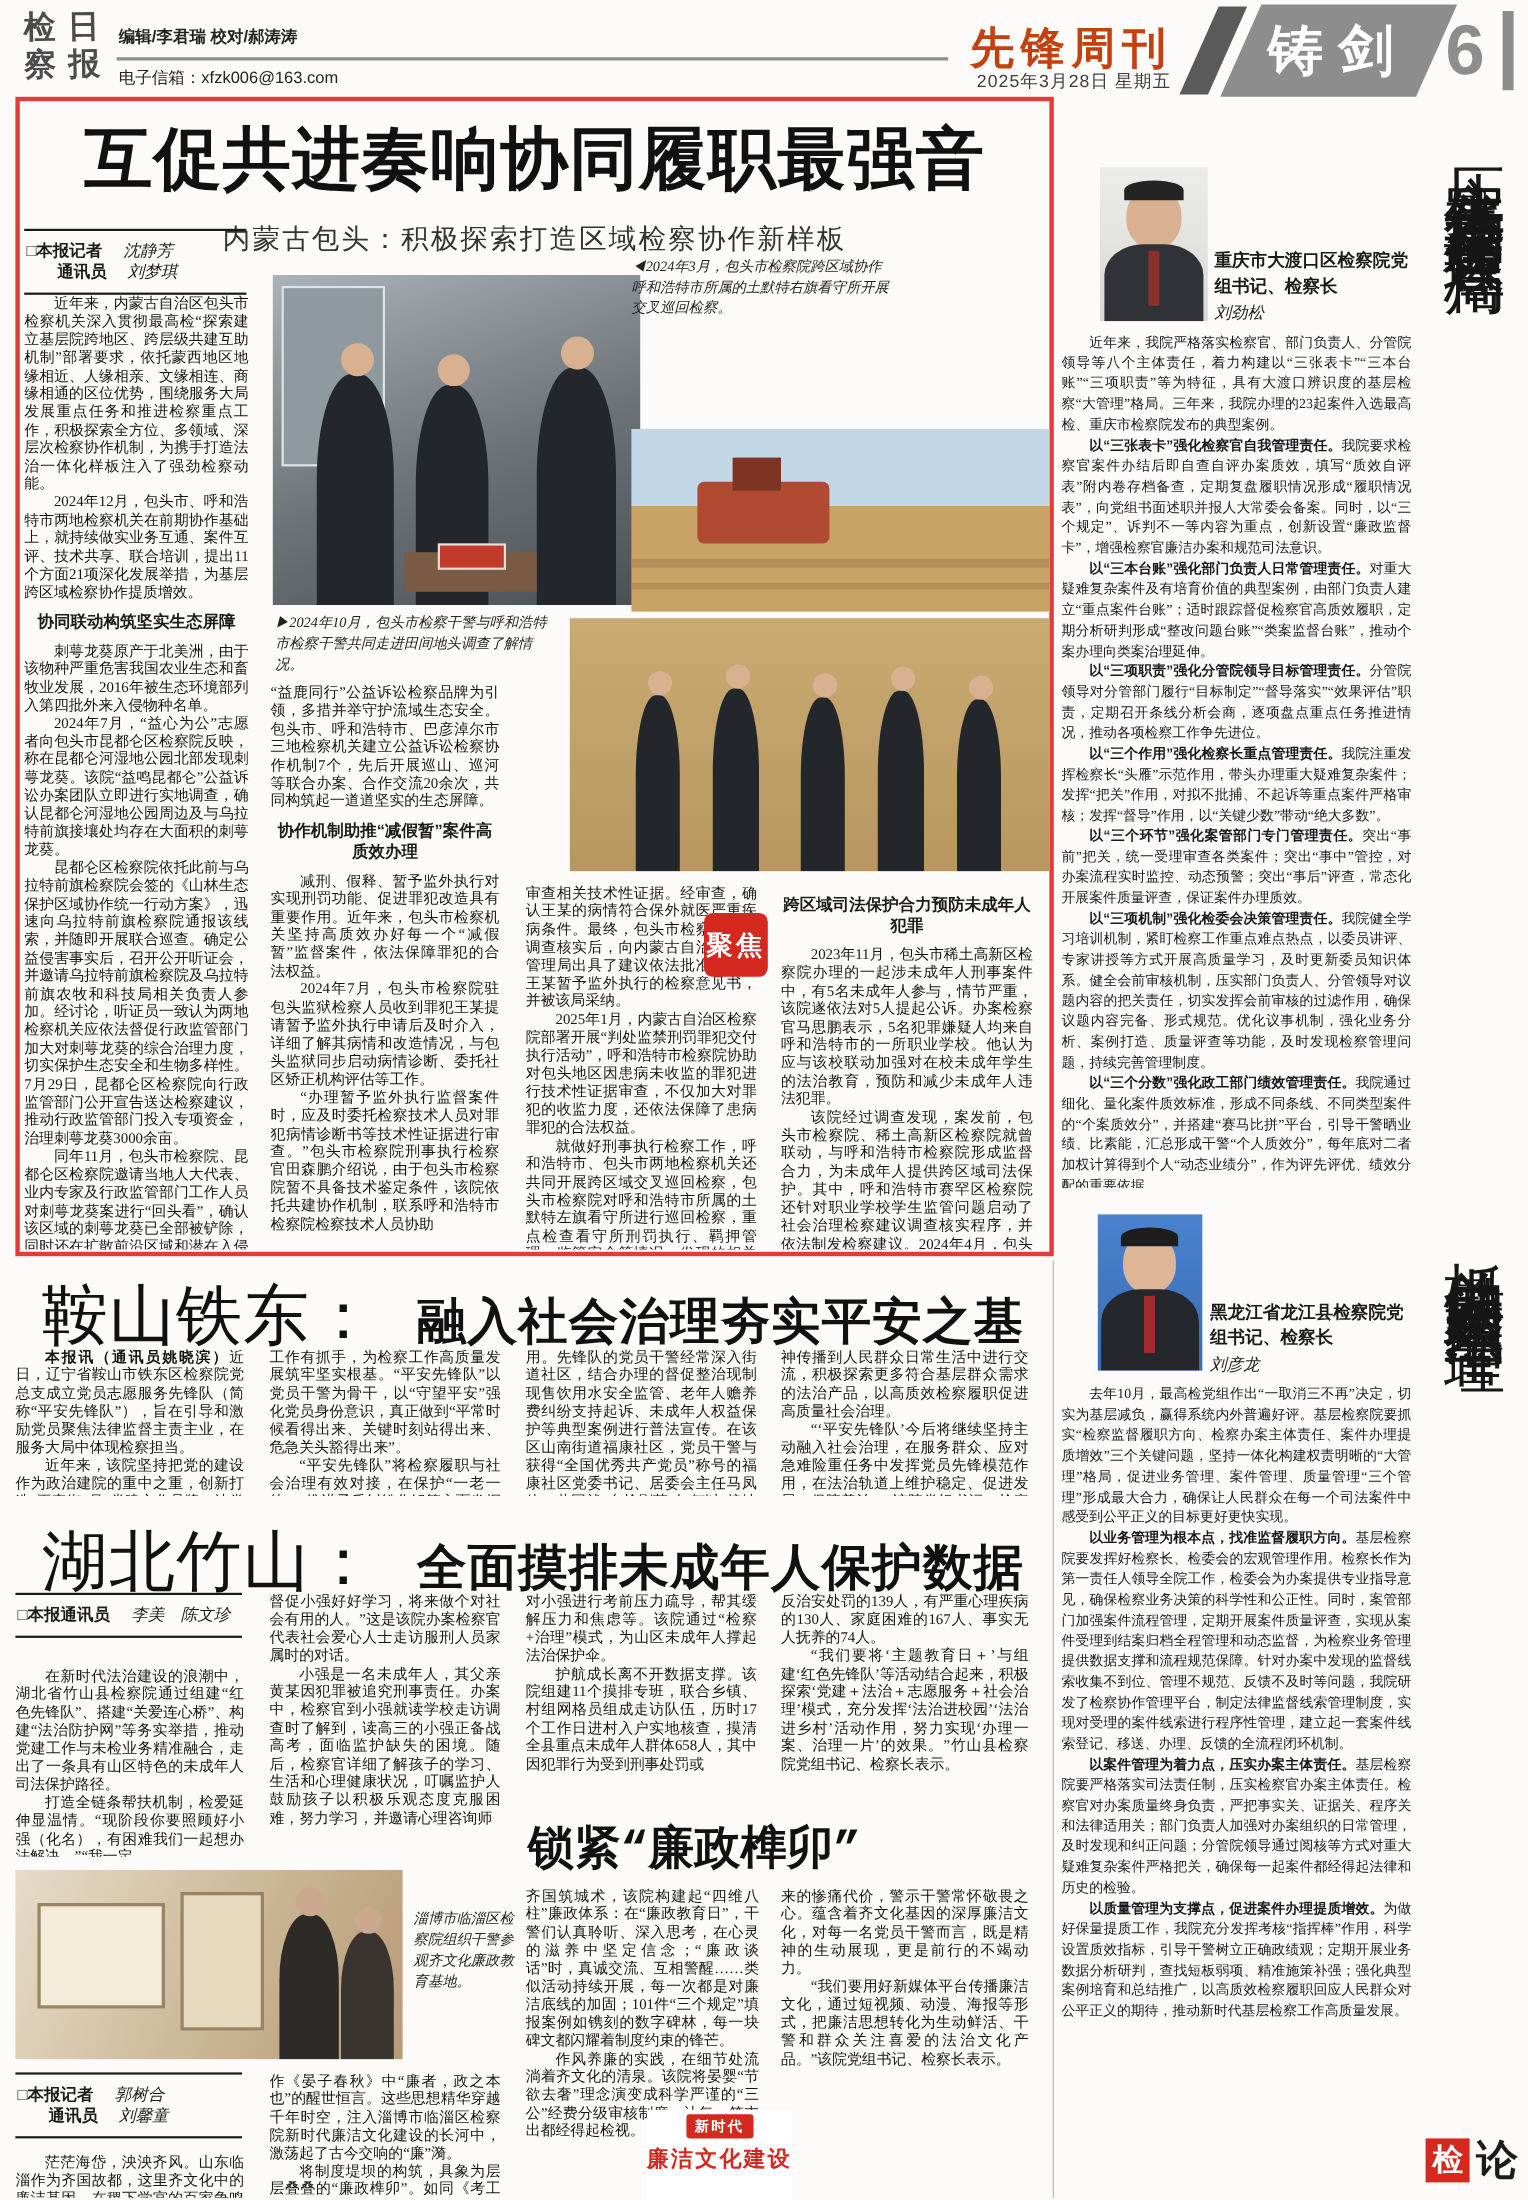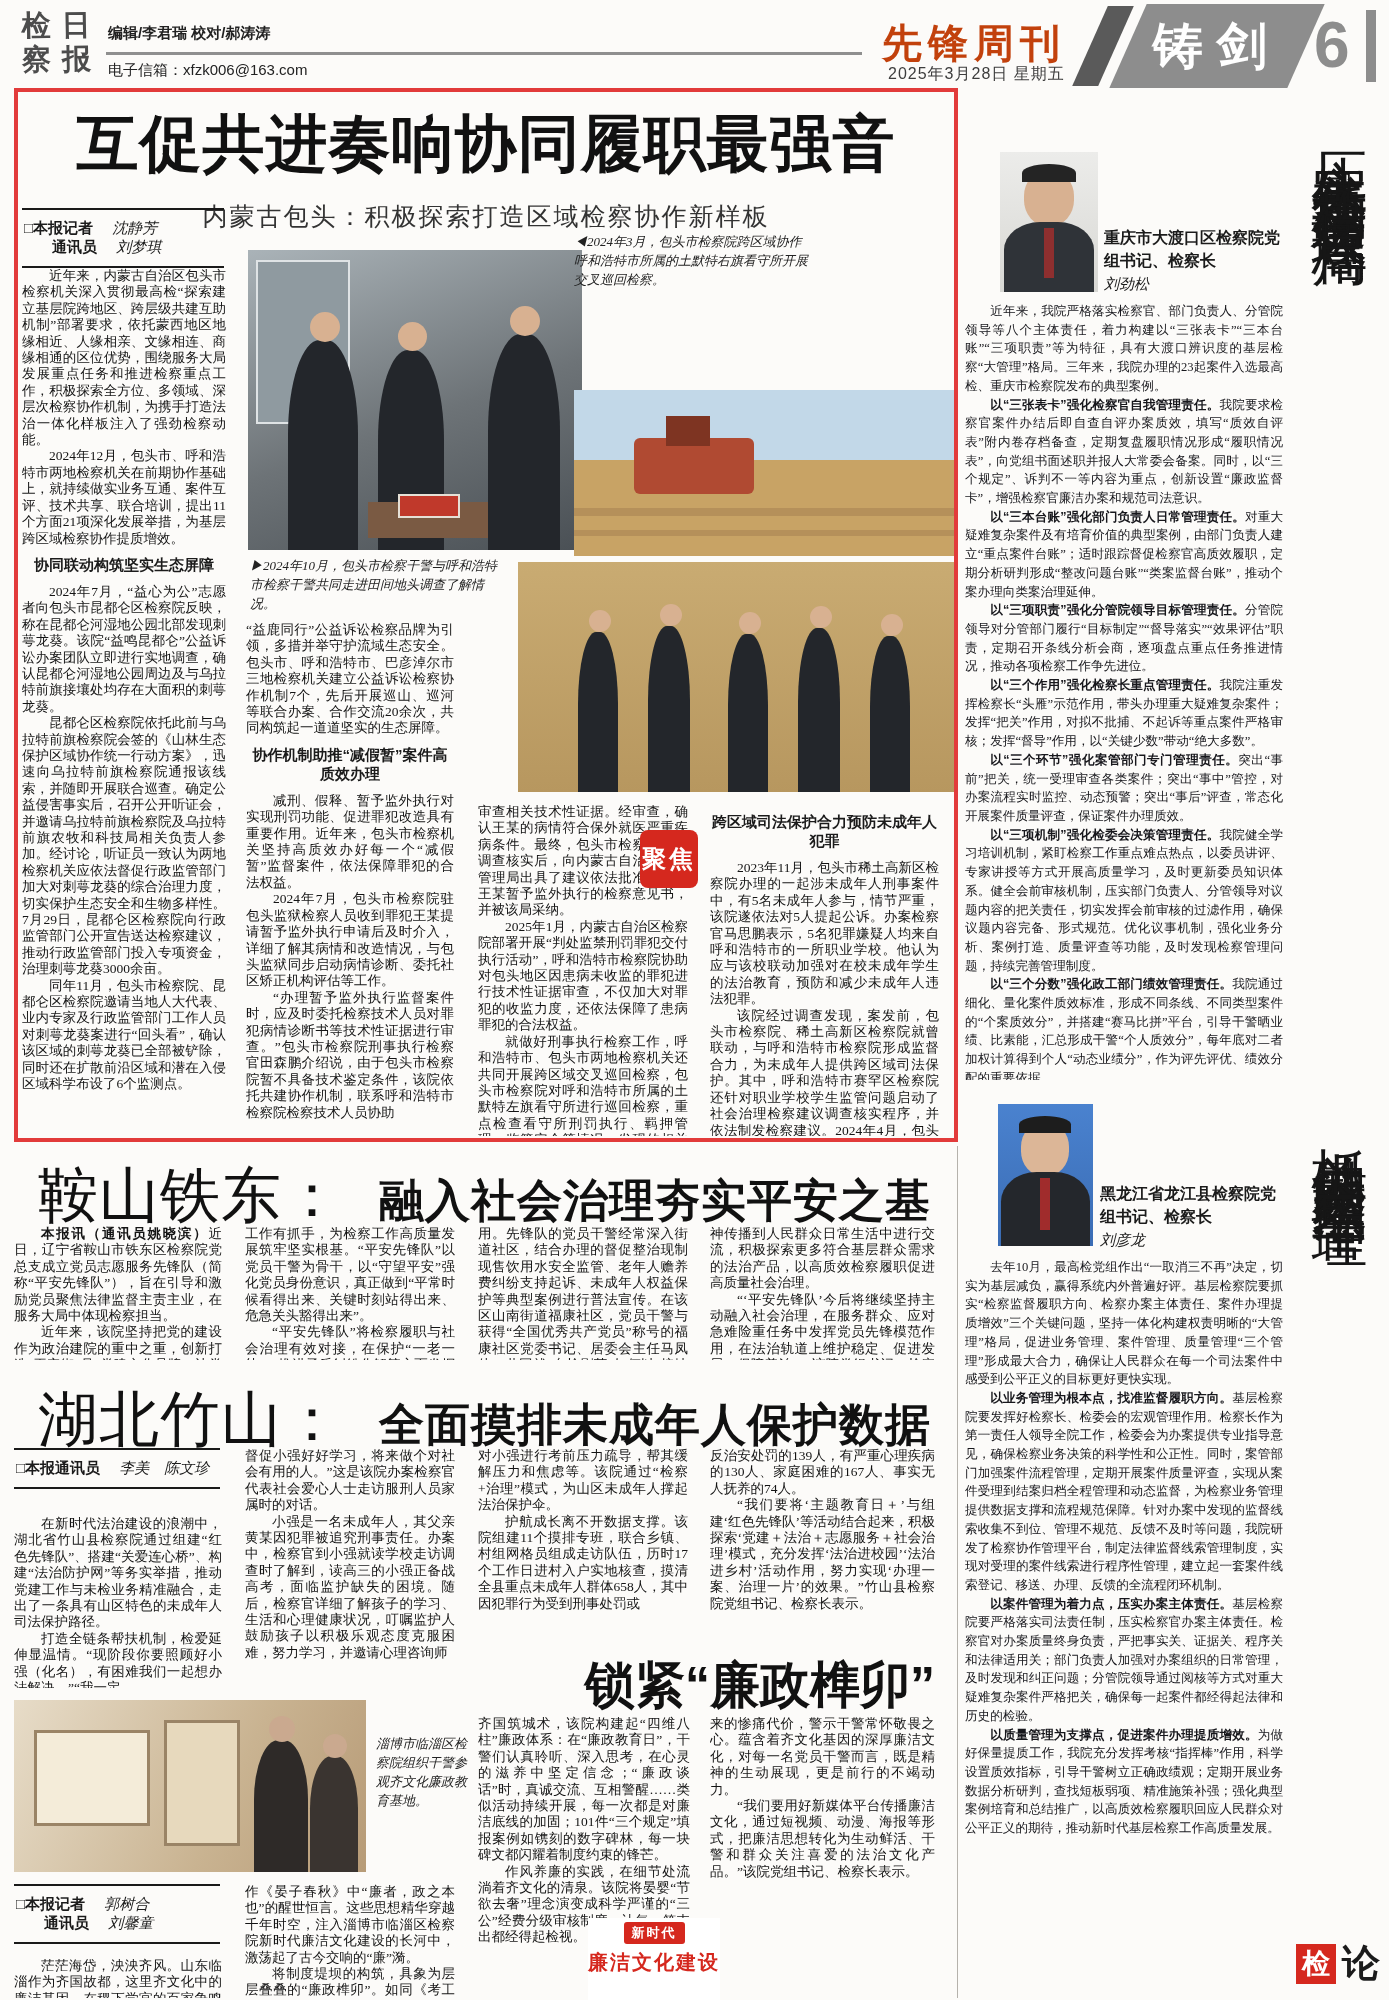--- a/index.html
+++ b/index.html
@@ -38,21 +38,21 @@
   .caption{font-style:italic;font-size:13px;line-height:19px;font-family:"Liberation Serif",serif;color:#222;}
   .photo{overflow:hidden;}
   .fig{position:absolute;background:#23262b;border-radius:45% 45% 0 0;}
   .head{position:absolute;background:#d8b191;border-radius:50%;}
   .badge-focus{background:#d5281e;border-radius:8px;color:#fff;display:flex;align-items:center;justify-content:center;
         font-size:24px;font-weight:bold;letter-spacing:3px;}
   
   .subhead{width:941px;text-align:center;font-family:"Liberation Serif",serif;color:#111;}
   .subhead .pfx{font-size:60px;font-weight:500;letter-spacing:1px;}
   .subhead .rst{font-size:45px;font-weight:900;letter-spacing:1px;margin-left:36px;}
-  .title-suo{font-size:50px;font-weight:900;font-family:Liberation Sans, sans-serif;text-align:right;color:#111;}
+  .title-suo{font-size:42px;font-weight:900;font-family:Liberation Mono, monospace;text-align:left;color:#111;}
   
   .kai .para{font-size:12.6px;line-height:18.7px;color:#17171c;}
   .unit{font-size:16px;font-weight:bold;line-height:23px;font-family:"Liberation Sans",sans-serif;}
   .aname{font-size:15px;font-family:"Liberation Serif",serif;font-style:italic;margin-top:3px;}
   .vtitle{writing-mode:vertical-rl;font-family:"Liberation Serif",serif;font-size:56px;color:#161616;
           letter-spacing:6px;line-height:96px;text-align:left;}
   .divider-v{background:#b5b2ac;width:1px;}
   .stamp{background:#fff;text-align:center;}
   .stamp .tag{display:inline-block;background:#d5281e;color:#fff;font-size:13px;font-weight:bold;
               padding:2px 8px;border-radius:3px;letter-spacing:2px;}
@@ -125,20 +125,21 @@
       <div class="fig" style="left:280px;top:66px;width:42px;height:164px;"></div>
         <div class="head" style="left:292px;top:44px;width:22px;height:22px;"></div>
       <div class="fig" style="left:352px;top:74px;width:40px;height:156px;"></div>
         <div class="head" style="left:363px;top:52px;width:22px;height:22px;"></div>
     </div>
 
     <div class="abs col" style="left:4px;top:176px;width:204px;height:868px;">
         <p class="para">近年来，内蒙古自治区包头市检察机关深入贯彻最高检“探索建立基层院跨地区、跨层级共建互助机制”部署要求，依托蒙西地区地缘相近、人缘相亲、文缘相连、商缘相通的区位优势，围绕服务大局发展重点任务和推进检察重点工作，积极探索全方位、多领域、深层次检察协作机制，为携手打造法治一体化样板注入了强劲检察动能。</p>
         <p class="para">2024年12月，包头市、呼和浩特市两地检察机关在前期协作基础上，就持续做实业务互通、案件互评、技术共享、联合培训，提出11个方面21项深化发展举措，为基层跨区域检察协作提质增效。</p>
         <div class="sec">协同联动构筑坚实生态屏障</div>
+        <p class="para">刺萼龙葵原产于北美洲，由于该物种严重危害我国农业生态和畜牧业发展，2016年被生态环境部列入第四批外来入侵物种名单。</p>
         <p class="para">2024年7月，“益心为公”志愿者向包头市昆都仑区检察院反映，称在昆都仑河湿地公园北部发现刺萼龙葵。该院“益鸣昆都仑”公益诉讼办案团队立即进行实地调查，确认昆都仑河湿地公园周边及与乌拉特前旗接壤处均存在大面积的刺萼龙葵。</p>
         <p class="para">昆都仑区检察院依托此前与乌拉特前旗检察院会签的《山林生态保护区域协作统一行动方案》，迅速向乌拉特前旗检察院通报该线索，并随即开展联合巡查。确定公益侵害事实后，召开公开听证会，并邀请乌拉特前旗检察院及乌拉特前旗农牧和科技局相关负责人参加。经讨论，听证员一致认为两地检察机关应依法督促行政监管部门加大对刺萼龙葵的综合治理力度，切实保护生态安全和生物多样性。7月29日，昆都仑区检察院向行政监管部门公开宣告送达检察建议，推动行政监管部门投入专项资金，治理刺萼龙葵3000余亩。</p>
         <p class="para">同年11月，包头市检察院、昆都仑区检察院邀请当地人大代表、业内专家及行政监管部门工作人员对刺萼龙葵案进行“回头看”，确认该区域的刺萼龙葵已全部被铲除，同时还在扩散前沿区域和潜在入侵区域科学布设了6个监测点。</p>
       </div>
     <div class="abs col" style="left:228px;top:530px;width:208px;height:514px;">
         <p class="para cont">“益鹿同行”公益诉讼检察品牌为引领，多措并举守护流域生态安全。包头市、呼和浩特市、巴彦淖尔市三地检察机关建立公益诉讼检察协作机制7个，先后开展巡山、巡河等联合办案、合作交流20余次，共同构筑起一道道坚实的生态屏障。</p>
         <div class="sec">协作机制助推“减假暂”案件高质效办理</div>
         <p class="para">减刑、假释、暂予监外执行对实现刑罚功能、促进罪犯改造具有重要作用。近年来，包头市检察机关坚持高质效办好每一个“减假暂”监督案件，依法保障罪犯的合法权益。</p>
         <p class="para">2024年7月，包头市检察院驻包头监狱检察人员收到罪犯王某提请暂予监外执行申请后及时介入，详细了解其病情和改造情况，与包头监狱同步启动病情诊断、委托社区矫正机构评估等工作。</p>
         <p class="para">“办理暂予监外执行监督案件时，应及时委托检察技术人员对罪犯病情诊断书等技术性证据进行审查。”包头市检察院刑事执行检察官田森鹏介绍说，由于包头市检察院暂不具备技术鉴定条件，该院依托共建协作机制，联系呼和浩特市检察院检察技术人员协助</p>

